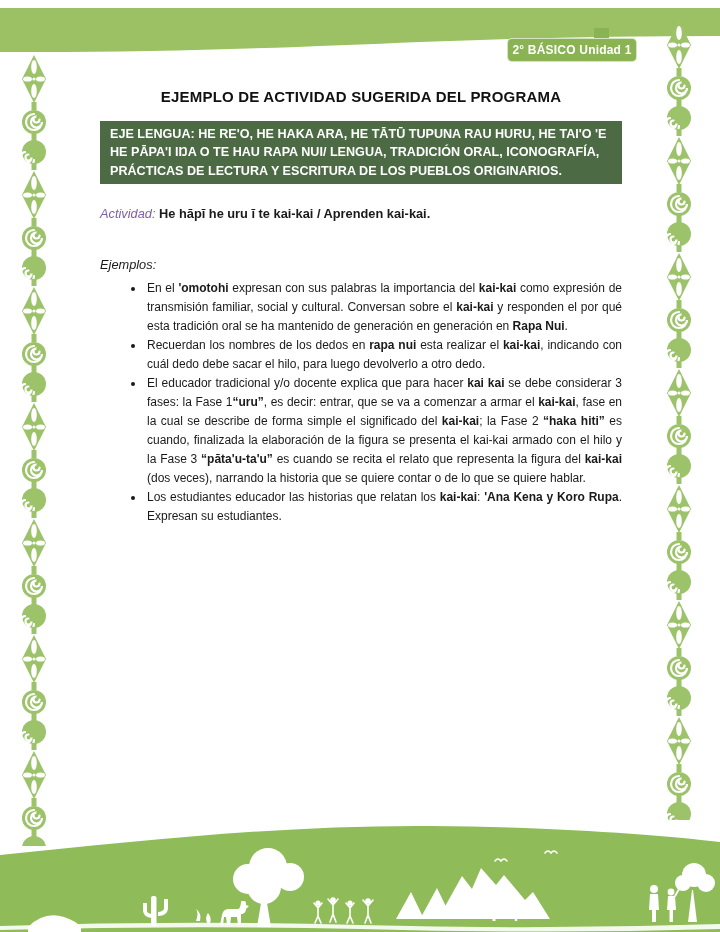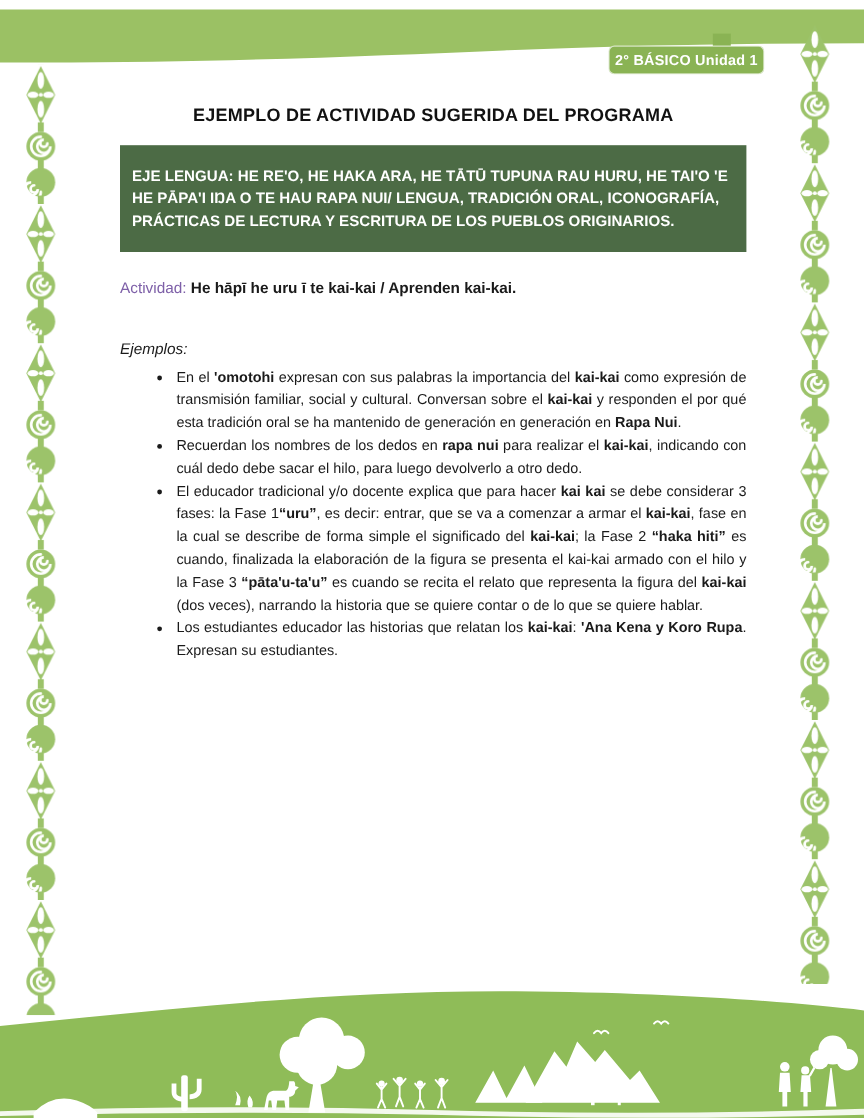--- a/index.html
+++ b/index.html
@@ -37,30 +37,30 @@
   .doc-title{
     margin:88px 0 0 0;
     font-size:15px;font-weight:bold;text-align:center;
     letter-spacing:.2px;color:#111;
   }
   .eje-box{
     margin-top:16px;
     background:var(--boxGreen);
     color:#fff;font-weight:bold;
     font-size:12.6px;line-height:1.45;
-    padding:17px 10px;
+    padding:4px 10px;
     text-align:left;
   }
   .contexto{
     margin-top:28px;
     color:var(--contextoOrange);
     font-weight:bold;font-size:13.2px;line-height:1.6;
   }
   .actividad{margin-top:20px;font-size:12.8px;line-height:1.5;}
-  .actividad .lbl{color:var(--actividadPurple);font-weight:normal;}
+  .actividad .lbl{color:var(--actividadPurple);font-weight:normal;font-style:italic;}
   .ejemplos-label{margin-top:34px;font-size:12.8px;font-style:italic;}
   ul.bullets{
     margin:7px 0 0 0;padding:0 0 0 45px;
     list-style:disc outside;
   }
   ul.bullets li{
     font-size:12px;line-height:19px;
     text-align:justify;
     margin:0;padding:0 0 0 2px;
   }
@@ -118,21 +118,21 @@
 
 
     <div class="actividad">
       <span class="lbl">Actividad:</span><span class="rich"><b> He hāpī he uru ī te kai-kai / Aprenden kai-kai.</b></span>
     </div>
 
     <div class="ejemplos-label">Ejemplos:</div>
 
     <ul class="bullets">
       <li class="rich"><span>En el </span><b>'omotohi</b><span> expresan con sus palabras la importancia del </span><b>kai-kai</b><span> como expresión de transmisión familiar, social y cultural. Conversan sobre el </span><b>kai-kai</b><span> y responden el por qué esta tradición oral se ha mantenido de generación en generación en </span><b>Rapa Nui</b><span>.</span></li>
-      <li class="rich"><span>Recuerdan los nombres de los dedos en </span><b>rapa nui</b><span> para realizar el </span><b>kai-kai</b><span>, indicando con cuál dedo debe sacar el hilo, para luego devolverlo a otro dedo.</span></li>
+      <li class="rich"><span>Recuerdan los nombres de los dedos en </span><b>rapa nui</b><span> esta realizar el </span><b>kai-kai</b><span>, indicando con cuál dedo debe sacar el hilo, para luego devolverlo a otro dedo.</span></li>
       <li class="rich"><span>El educador tradicional y/o docente explica que para hacer </span><b>kai kai</b><span> se debe considerar 3 fases: la Fase  1</span><b>“uru”</b><span>, es decir: entrar, que se va a comenzar a armar el </span><b>kai-kai</b><span>, fase en la cual se describe de forma simple el significado del </span><b>kai-kai</b><span>; la Fase 2 </span><b>“haka hiti”</b><span> es cuando, finalizada la elaboración de la figura se presenta el kai-kai armado con el hilo y la Fase 3 </span><b>“pāta'u-ta'u”</b><span> es cuando se recita el relato que representa la figura del </span><b>kai-kai</b><span> (dos veces), narrando la historia que se quiere contar o de lo que se quiere hablar.</span></li>
       <li class="rich"><span>Los estudiantes educador las historias que relatan los </span><b>kai-kai</b><span>: </span><b>'Ana Kena y Koro Rupa</b><span>. Expresan su estudiantes.</span></li>
     </ul>
   </div>
 
   <svg class="footer-svg" viewBox="0 0 720 115" preserveAspectRatio="none">
     <path class="footer-green" d="M0,38 C140,24 280,8 430,9 C560,10 660,18 720,25 L720,115 L0,115 Z"></path>
 
     <path class="sil" d="M28,110 q16,-16 36,-10 q12,4 17,10 l0,5 -53,0 Z"></path>
 

